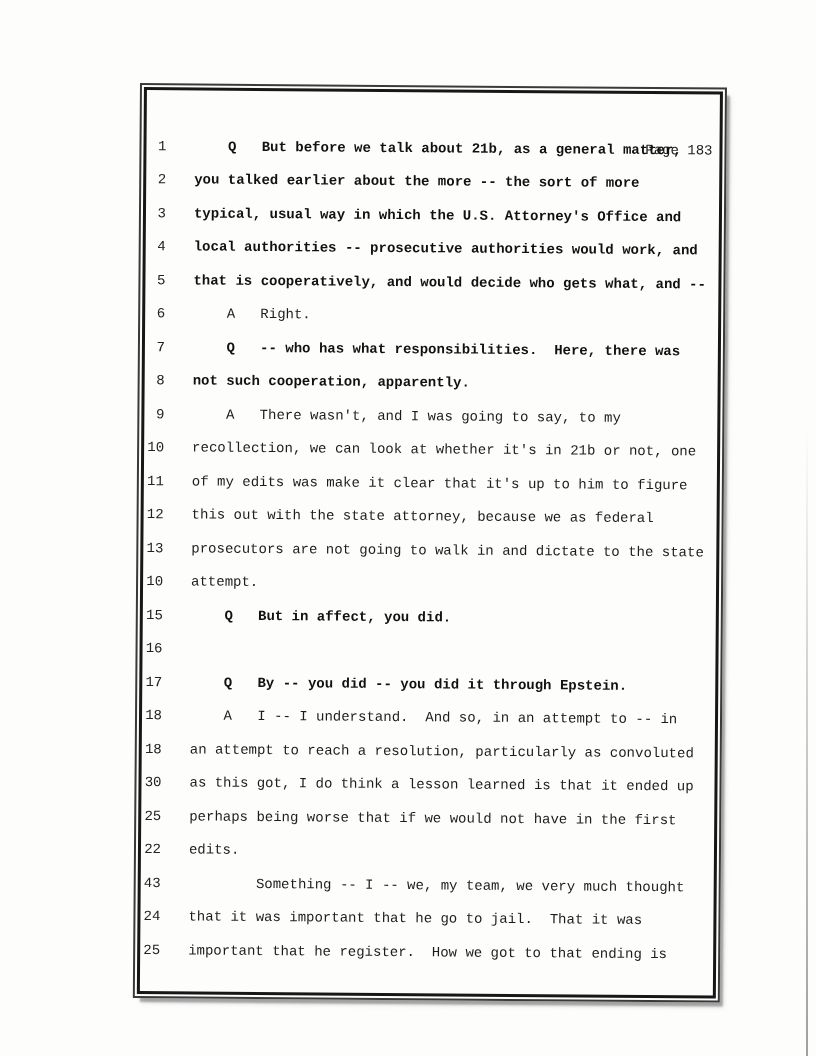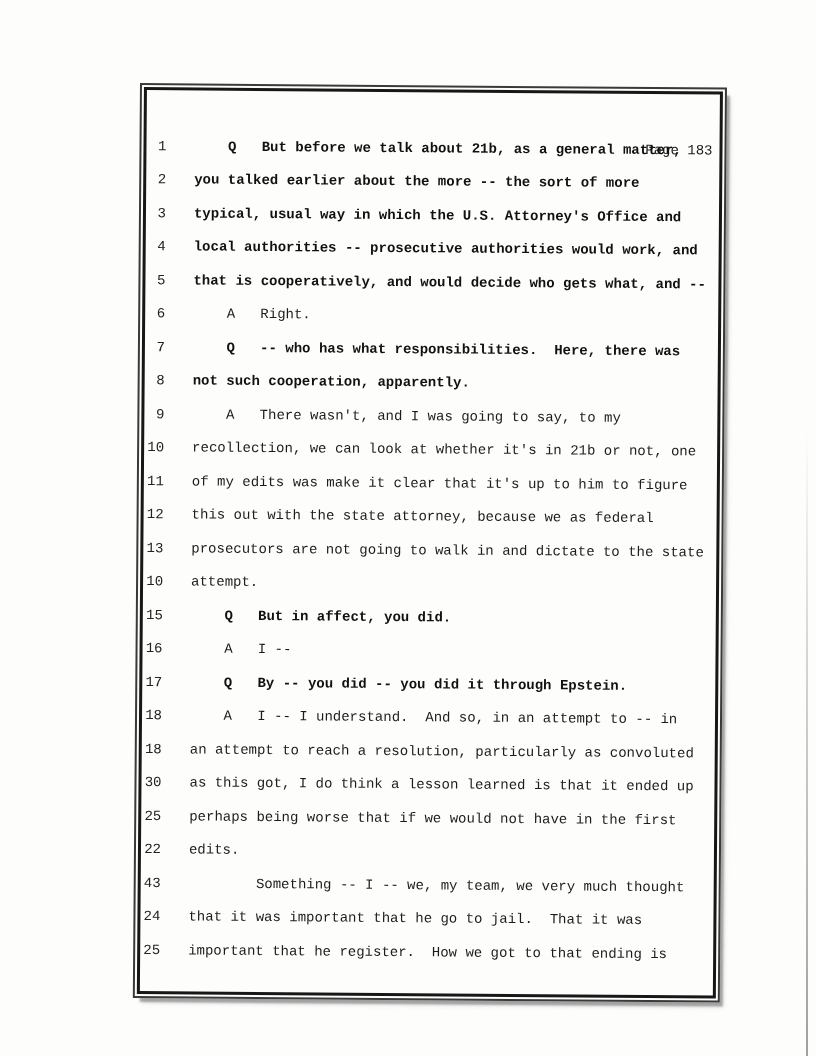--- a/index.html
+++ b/index.html
@@ -106,21 +106,21 @@
               <div class="row line"><span class="num">6</span><span class="txt">    A   Right.</span></div>
               <div class="row line bold"><span class="num">7</span><span class="txt">    Q   -- who has what responsibilities.  Here, there was</span></div>
               <div class="row line bold"><span class="num">8</span><span class="txt">not such cooperation, apparently.</span></div>
               <div class="row line"><span class="num">9</span><span class="txt">    A   There wasn't, and I was going to say, to my</span></div>
               <div class="row line"><span class="num">10</span><span class="txt">recollection, we can look at whether it's in 21b or not, one</span></div>
               <div class="row line"><span class="num">11</span><span class="txt">of my edits was make it clear that it's up to him to figure</span></div>
               <div class="row line"><span class="num">12</span><span class="txt">this out with the state attorney, because we as federal</span></div>
               <div class="row line"><span class="num">13</span><span class="txt">prosecutors are not going to walk in and dictate to the state</span></div>
               <div class="row line"><span class="num">10</span><span class="txt">attempt.</span></div>
               <div class="row line bold"><span class="num">15</span><span class="txt">    Q   But in affect, you did.</span></div>
-              <div class="row line"><span class="num">16</span><span class="txt">    A   I --</span></div>
+              <div class="row line"><span class="num">16</span></div>
               <div class="row line bold"><span class="num">17</span><span class="txt">    Q   By -- you did -- you did it through Epstein.</span></div>
               <div class="row line"><span class="num">18</span><span class="txt">    A   I -- I understand.  And so, in an attempt to -- in</span></div>
               <div class="row line"><span class="num">18</span><span class="txt">an attempt to reach a resolution, particularly as convoluted</span></div>
               <div class="row line"><span class="num">30</span><span class="txt">as this got, I do think a lesson learned is that it ended up</span></div>
               <div class="row line"><span class="num">25</span><span class="txt">perhaps being worse that if we would not have in the first</span></div>
               <div class="row line"><span class="num">22</span><span class="txt">edits.</span></div>
               <div class="row line"><span class="num">43</span><span class="txt">        Something -- I -- we, my team, we very much thought</span></div>
               <div class="row line"><span class="num">24</span><span class="txt">that it was important that he go to jail.  That it was</span></div>
               <div class="row line"><span class="num">25</span><span class="txt">important that he register.  How we got to that ending is</span></div>
             </div>

